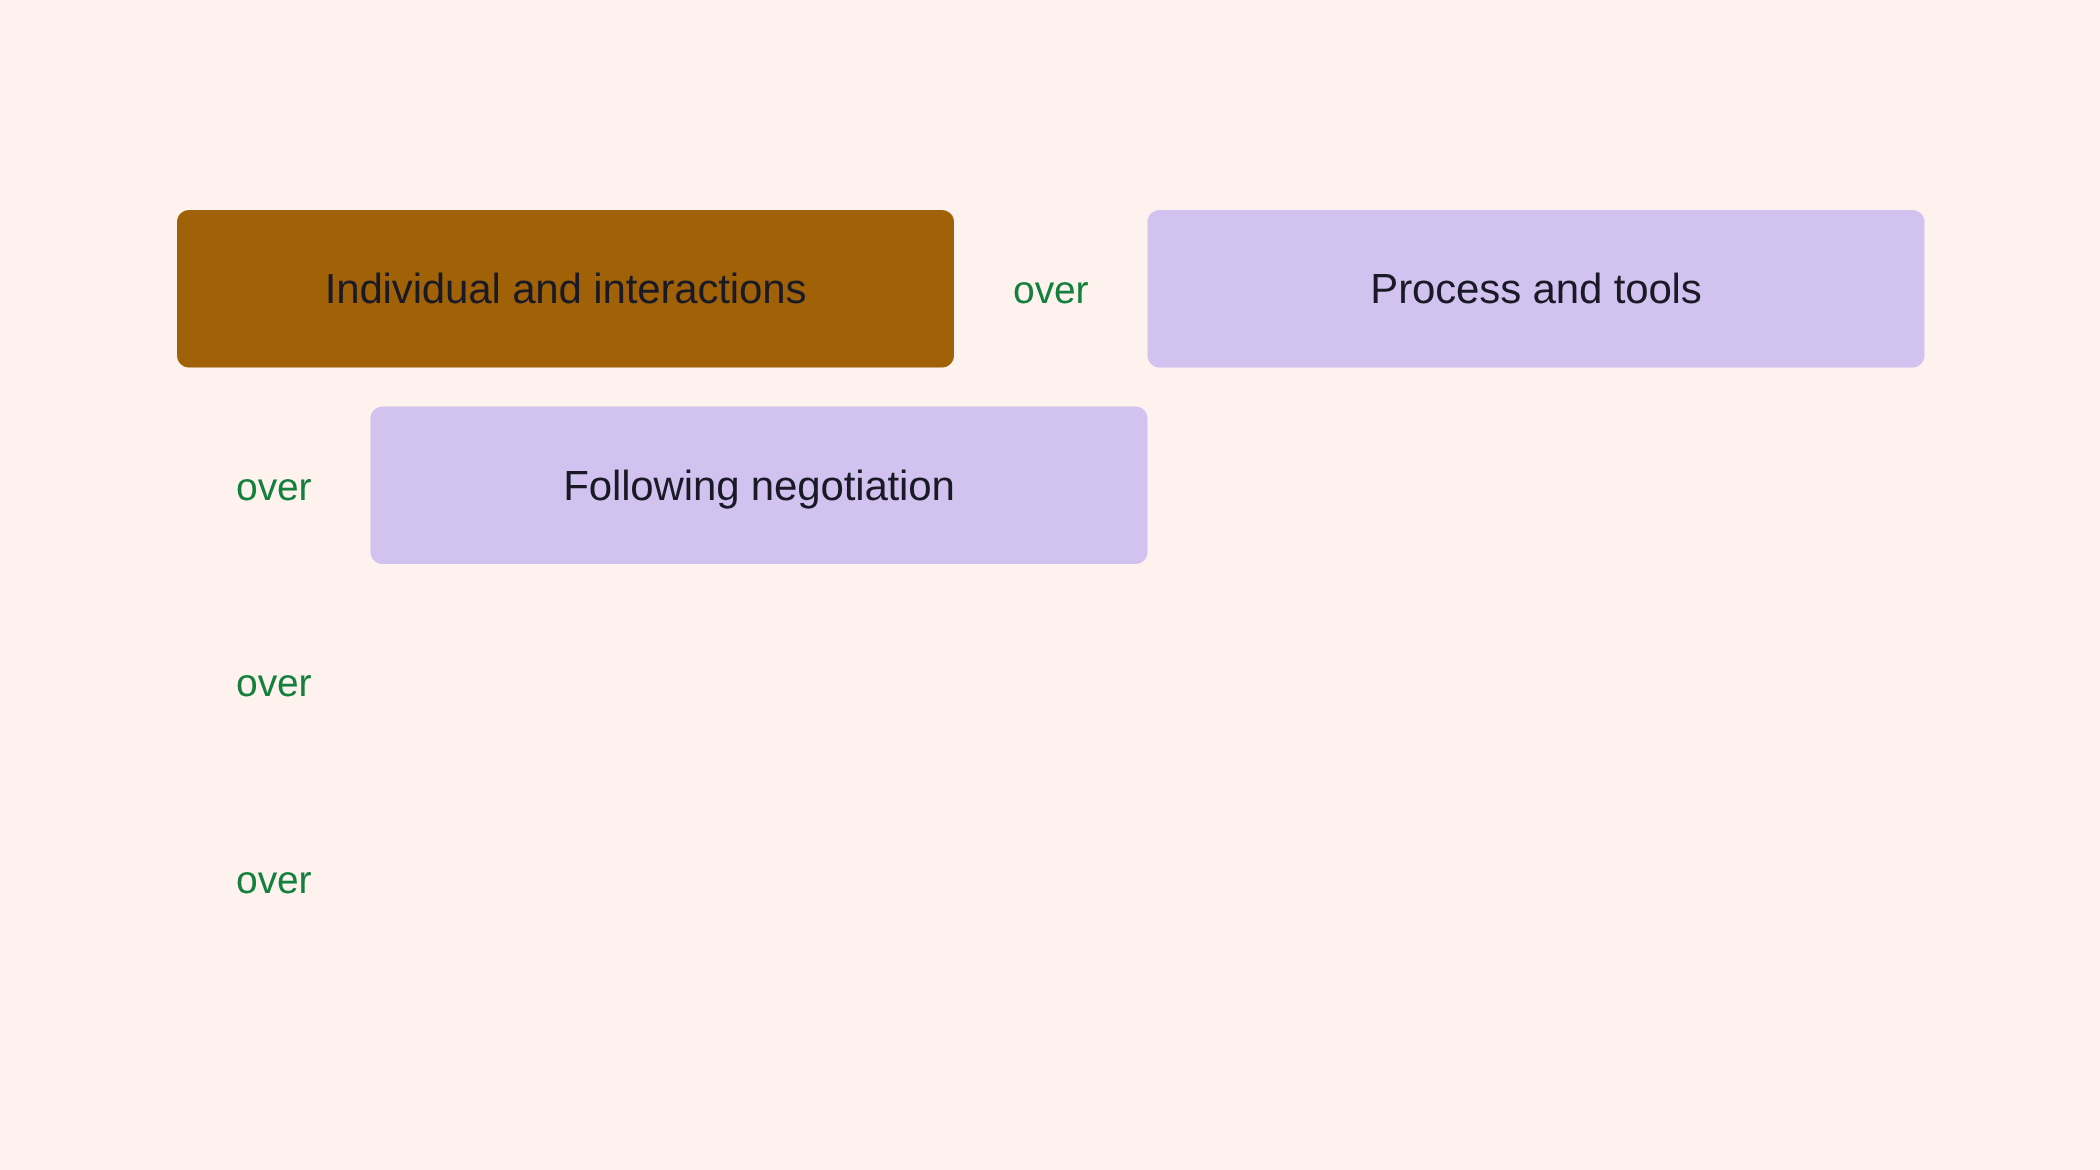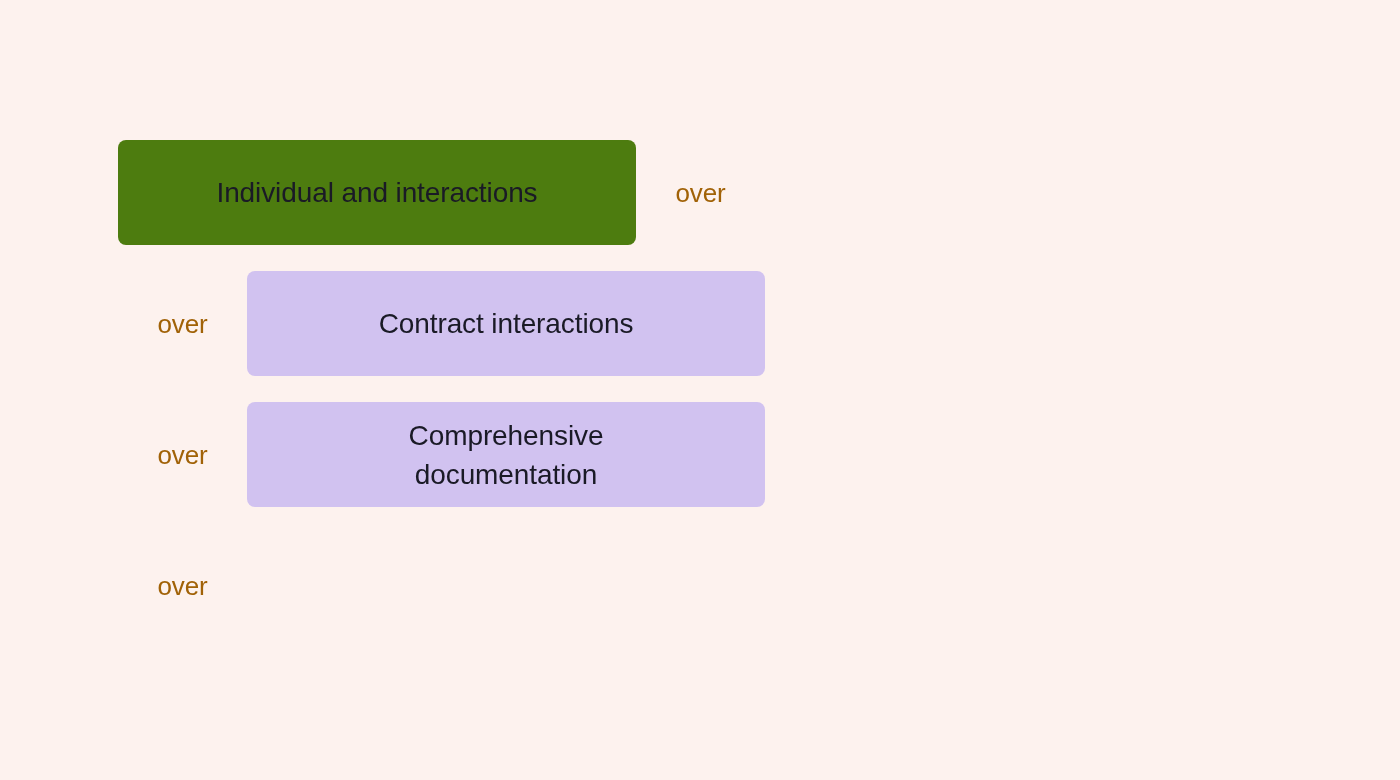--- a/index.html
+++ b/index.html
@@ -36,21 +36,21 @@
     width: 518px;
     border-radius: 8px;
     display: flex;
     align-items: center;
     justify-content: center;
     box-sizing: border-box;
     padding: 0 18px;
   }
 
   .value-card.preferred {
-    background: #4d7c0f;
+    background: #a16207;
   }
 
   .value-card.deprioritized {
     background: #d1c2f0;
   }
 
   .value-text {
     font-size: 28px;
     line-height: 39px;
     font-weight: 400;
@@ -64,54 +64,53 @@
     width: 129px;
     display: flex;
     align-items: center;
     justify-content: center;
   }
 
   .connector-text {
     font-size: 26px;
     line-height: 30px;
     font-weight: 400;
-    color: #a16207;
+    color: #15803d;
     letter-spacing: -0.1px;
   }
 </style>
 </head>
 <body>
 
 <div class="manifesto">
 
   <div class="value-row">
     <div class="value-card preferred">
       <span class="value-text">Individual and interactions</span>
     </div>
     <div class="connector">
       <span class="connector-text">over</span>
     </div>
-  </div>
-
-  <div class="value-row">
-    <div class="connector">
-      <span class="connector-text">over</span>
-    </div>
     <div class="value-card deprioritized">
-      <span class="value-text">Contract interactions</span>
+      <span class="value-text">Process and tools</span>
     </div>
   </div>
 
   <div class="value-row">
     <div class="connector">
       <span class="connector-text">over</span>
     </div>
     <div class="value-card deprioritized">
-      <span class="value-text">Comprehensive
-documentation</span>
+      <span class="value-text">Following negotiation</span>
+    </div>
+  </div>
+
+  <div class="value-row">
+    <div class="connector">
+      <span class="connector-text">over</span>
     </div>
   </div>
 
   <div class="value-row">
     <div class="connector">
       <span class="connector-text">over</span>
     </div>
   </div>
 
 </div>

